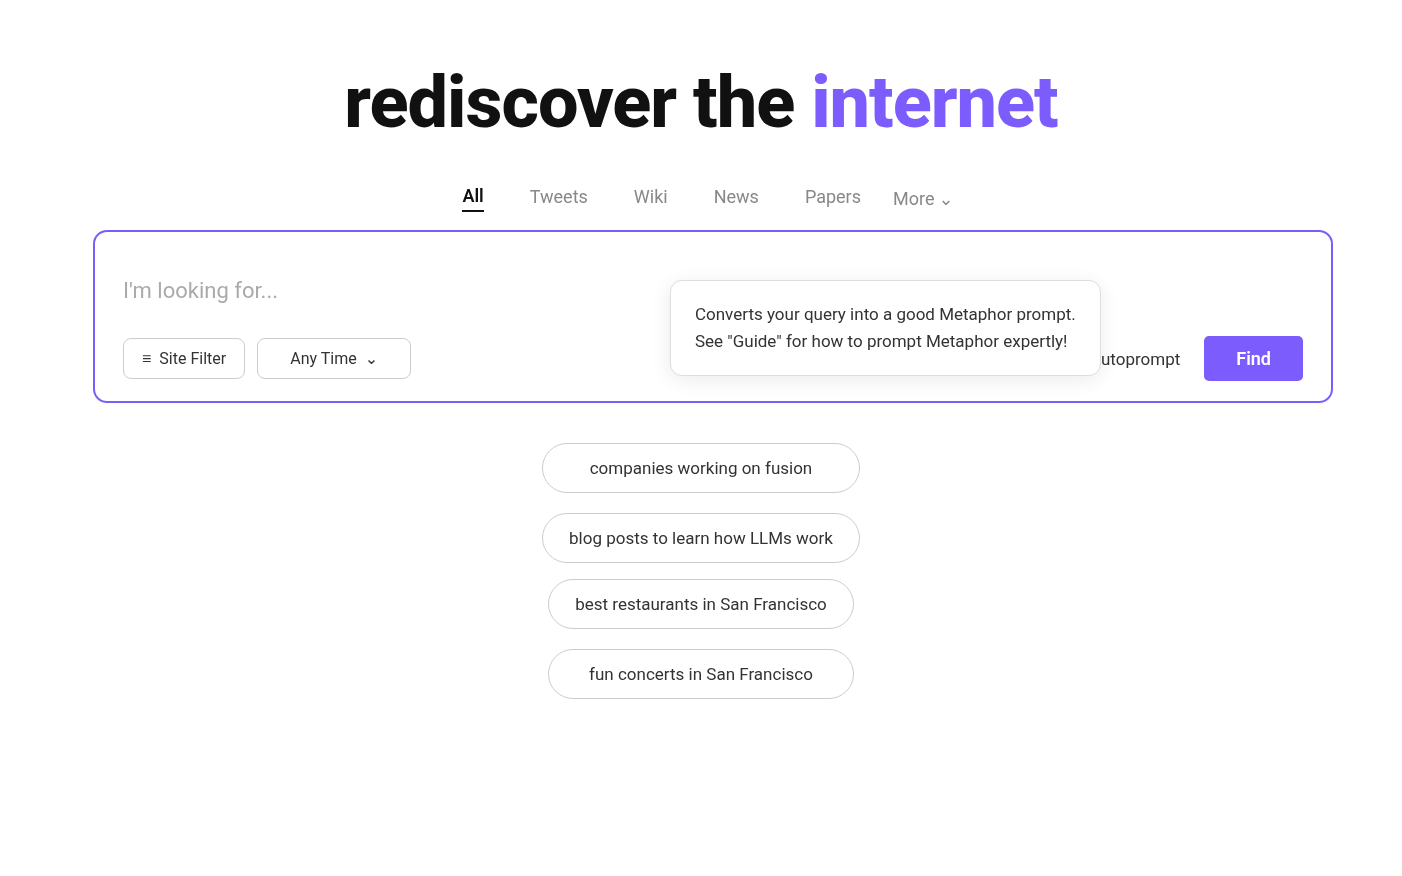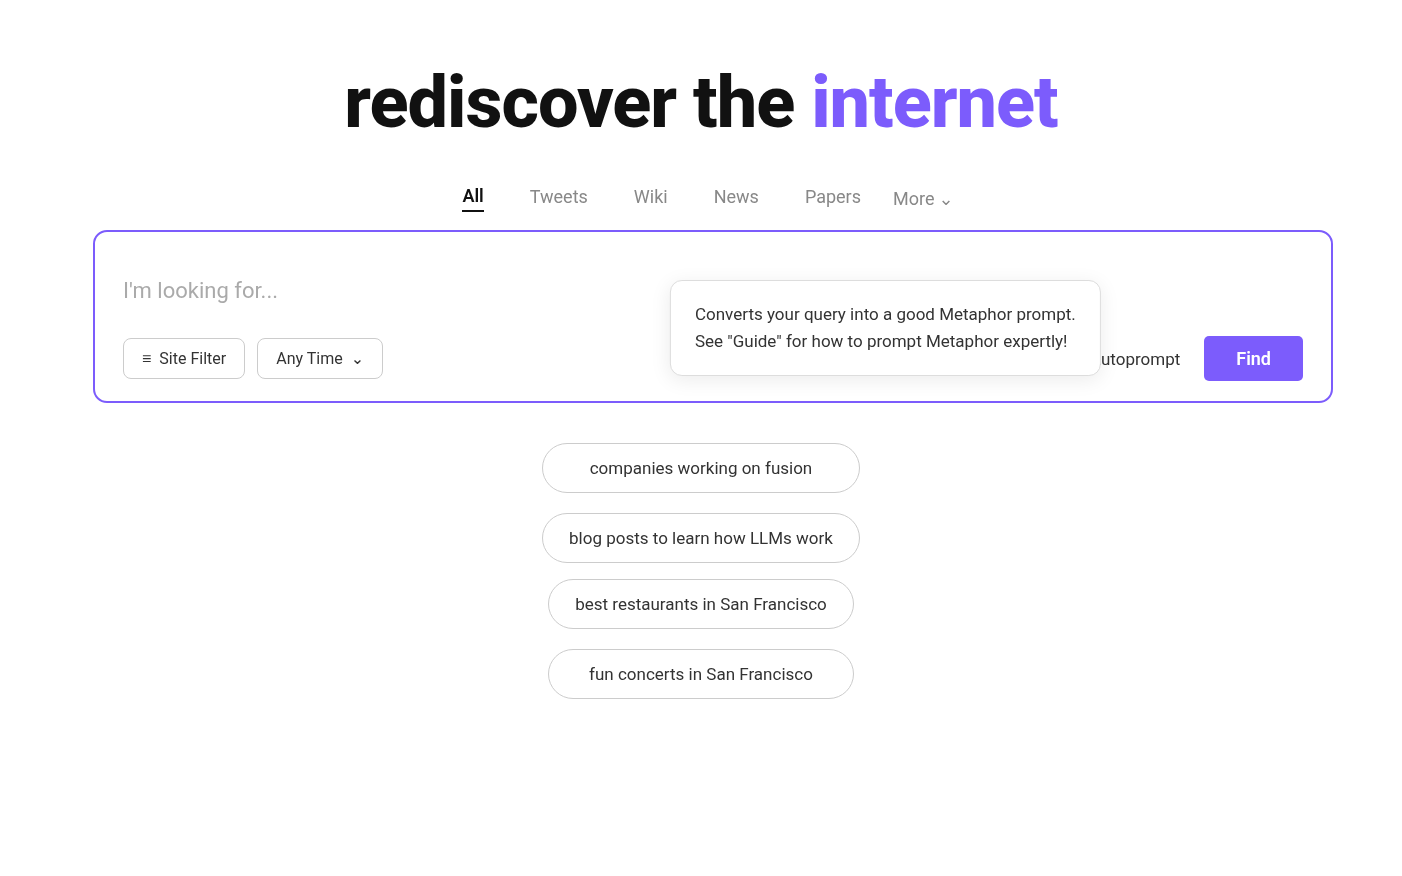--- a/index.html
+++ b/index.html
@@ -130,21 +130,21 @@
     }
 
     .filter-icon {
       font-size: 16px;
     }
 
     .any-time-btn {
       display: flex;
       align-items: center;
       gap: 8px;
-      padding: 10px 18px;
+      padding: 10px 32px;
       border: 1.5px solid #cccccc;
       border-radius: 8px;
       background: #fff;
       font-size: 16px;
       color: #333;
       cursor: pointer;
       font-family: inherit;
     }
 
     .spacer {

